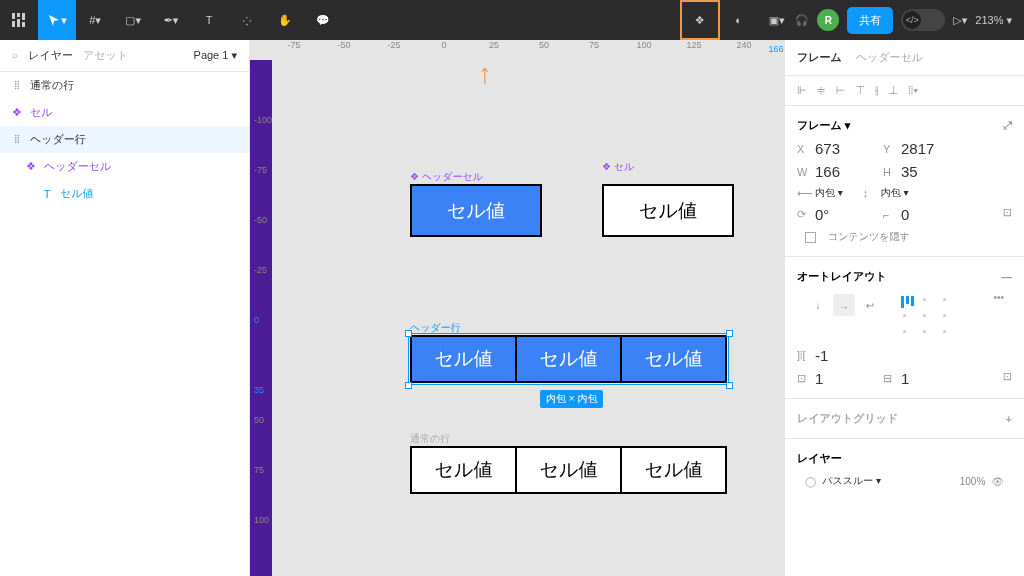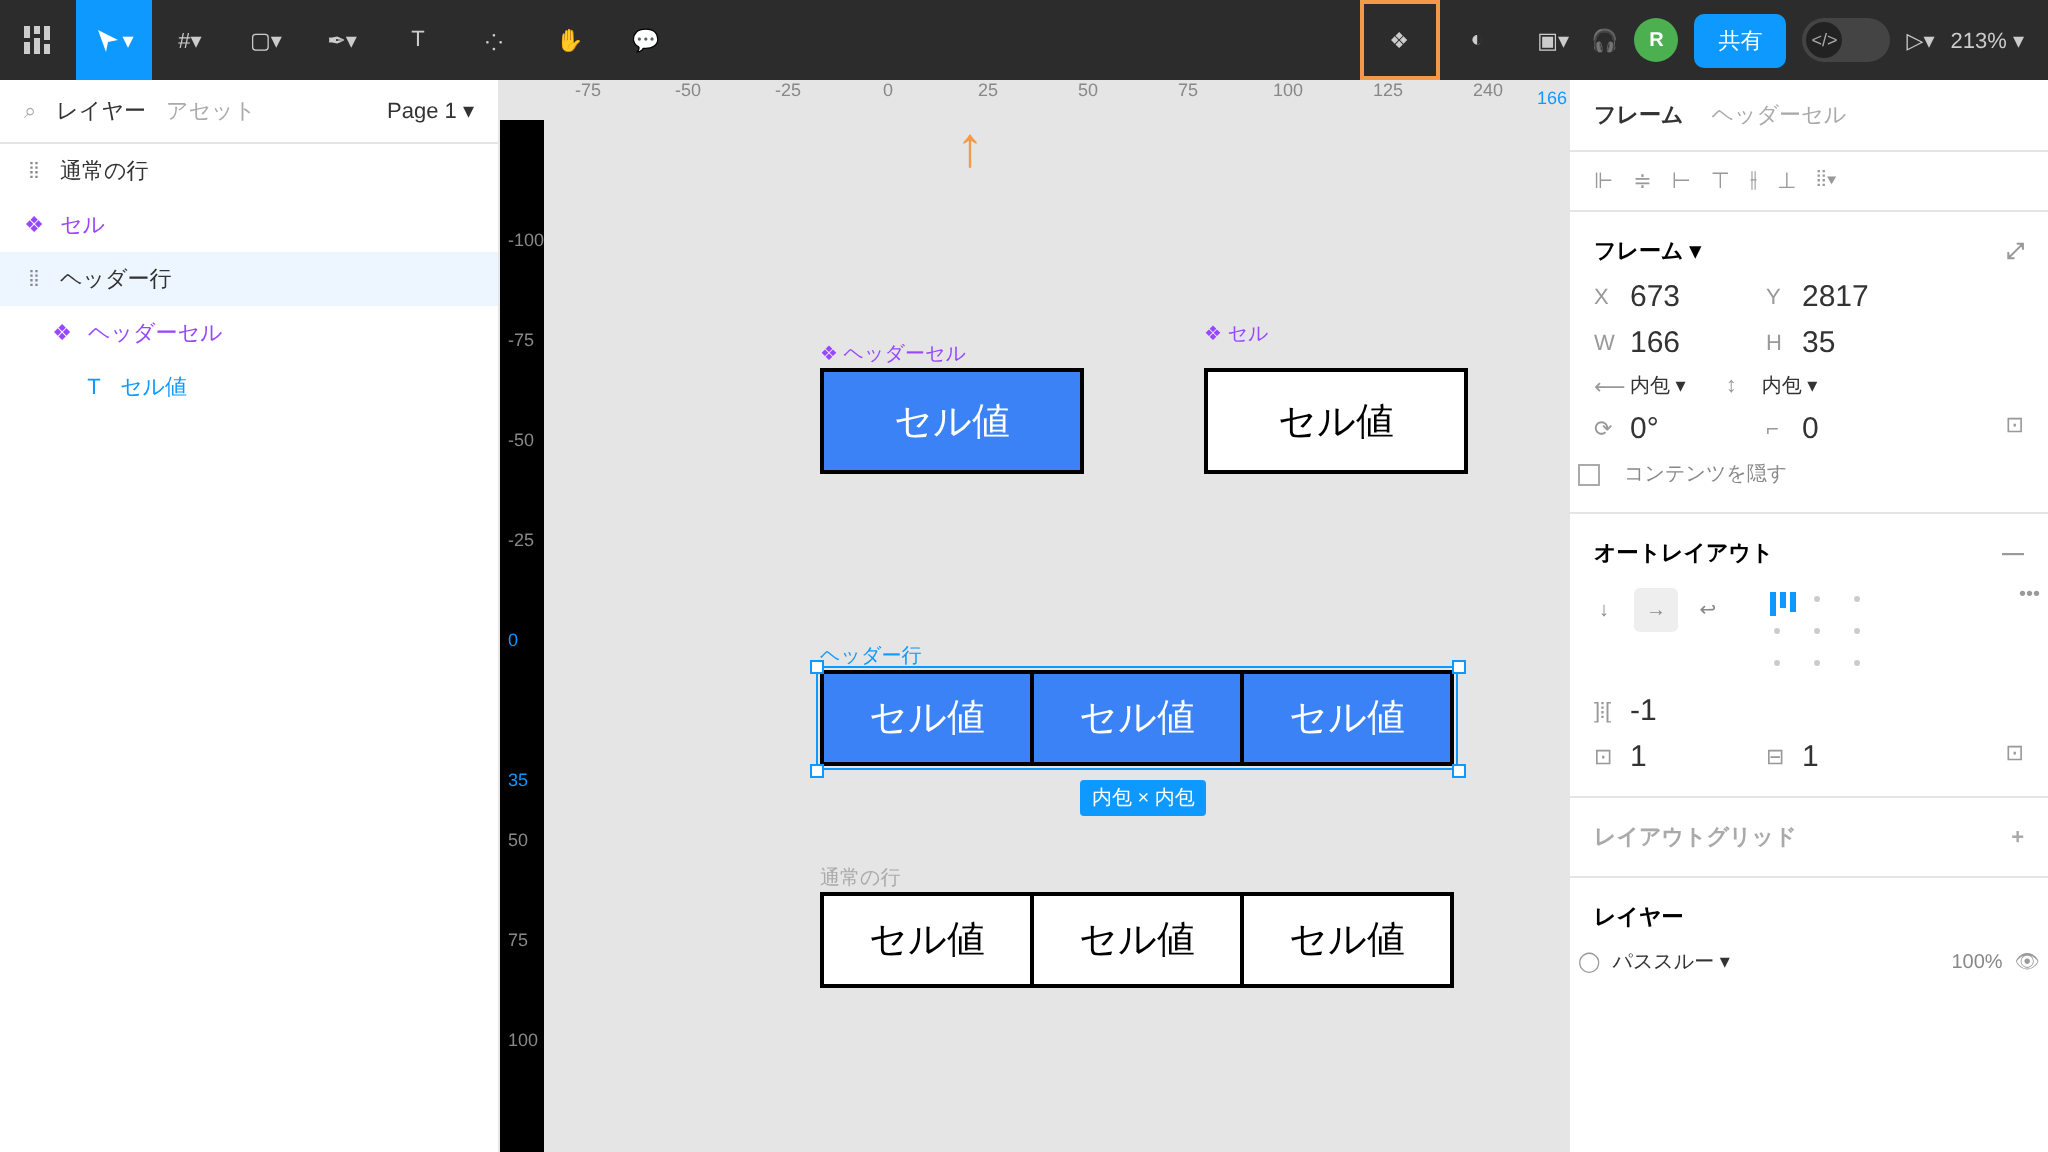--- a/index.html
+++ b/index.html
@@ -27,42 +27,42 @@
 .layer-icon.purple{color:#9747ff}
 .layer-icon.blue{color:#0d99ff}
 .layer-text{color:#333}
 .layer-text.purple{color:#9747ff}
 .layer-text.blue{color:#0d99ff}
 .indent1{padding-left:24px}
 .indent2{padding-left:40px}
 .canvas{flex:1;background:#e5e5e5;position:relative;overflow:hidden}
 .ruler-h{position:absolute;top:0;left:22px;right:0;height:20px;background:#e5e5e5;display:flex;color:#888;font-size:9px}
 .ruler-h span{position:absolute;transform:translateX(-50%)}
-.ruler-v{position:absolute;top:20px;left:0;width:22px;bottom:0;background:#000000;color:#888;font-size:9px}
+.ruler-v{position:absolute;top:20px;left:0;width:22px;bottom:0;background:#4c1d95;color:#888;font-size:9px}
 .ruler-v span{position:absolute;left:4px;transform:translateY(-50%)}
 .ruler-sel-h{position:absolute;top:0;height:20px;background:#cfe5ff}
 .ruler-sel-v{position:absolute;left:0;width:22px;background:#cfe5ff}
 .annotation-arrow{position:absolute;left:228px;top:18px;color:#f2994a;font-size:28px;font-weight:bold}
 .annotation-text{position:absolute;left:70px;top:62px;color:#f2994a;font-size:14px;font-weight:600;line-height:1.5;white-space:nowrap}
 .comp-label{position:absolute;font-size:10px;color:#9747ff}
 .comp-label.dim{color:#aaa}
 .comp-label.blue{color:#0d99ff}
 .cell{position:absolute;border:2px solid #000;display:flex;align-items:center;justify-content:center;font-size:19px}
 .cell.blue{background:#3b82f6;color:#fff}
 .cell.white{background:#fff;color:#000}
 .row{position:absolute;display:flex}
 .row .c{border:2px solid #000;display:flex;align-items:center;justify-content:center;font-size:19px;width:107px;height:48px}
 .sel-outline{position:absolute;border:1px solid #0d99ff}
 .sel-handle{position:absolute;width:7px;height:7px;background:#fff;border:1px solid #0d99ff}
 .size-badge{position:absolute;background:#0d99ff;color:#fff;font-size:10px;padding:2px 6px;border-radius:2px}
 .right-panel{width:240px;border-left:1px solid #e5e5e5;background:#fff;overflow:hidden}
 .rp-tabs{display:flex;padding:10px 12px;gap:14px;border-bottom:1px solid #e5e5e5}
 .rp-tab{cursor:pointer;color:#aaa}
 .rp-tab.active{color:#333;font-weight:600}
-.rp-row{display:flex;align-items:center;padding:4px 4px;gap:6px;font-size:10px;color:#888}
+.rp-row{display:flex;align-items:center;padding:4px 20px;gap:6px;font-size:10px;color:#888}
 .rp-icons{display:flex;gap:10px;padding:8px 12px;color:#999}
 .rp-icons span{cursor:pointer}
 .rp-section{border-top:1px solid #e5e5e5;padding:8px 0}
 .rp-title{padding:4px 12px;font-size:11px;font-weight:600;display:flex;align-items:center;justify-content:space-between}
 .rp-field{display:flex;align-items:center;gap:4px}
 .rp-field label{width:14px;color:#999}
 .rp-field input{border:none;width:48px;font-size:15px;color:#333;background:transparent}
 .rp-pair{display:flex;padding:3px 12px;gap:20px}
 .rp-dropdown{cursor:pointer;color:#333;font-size:10px}
 .al-btns{display:flex;gap:4px;padding:2px}

